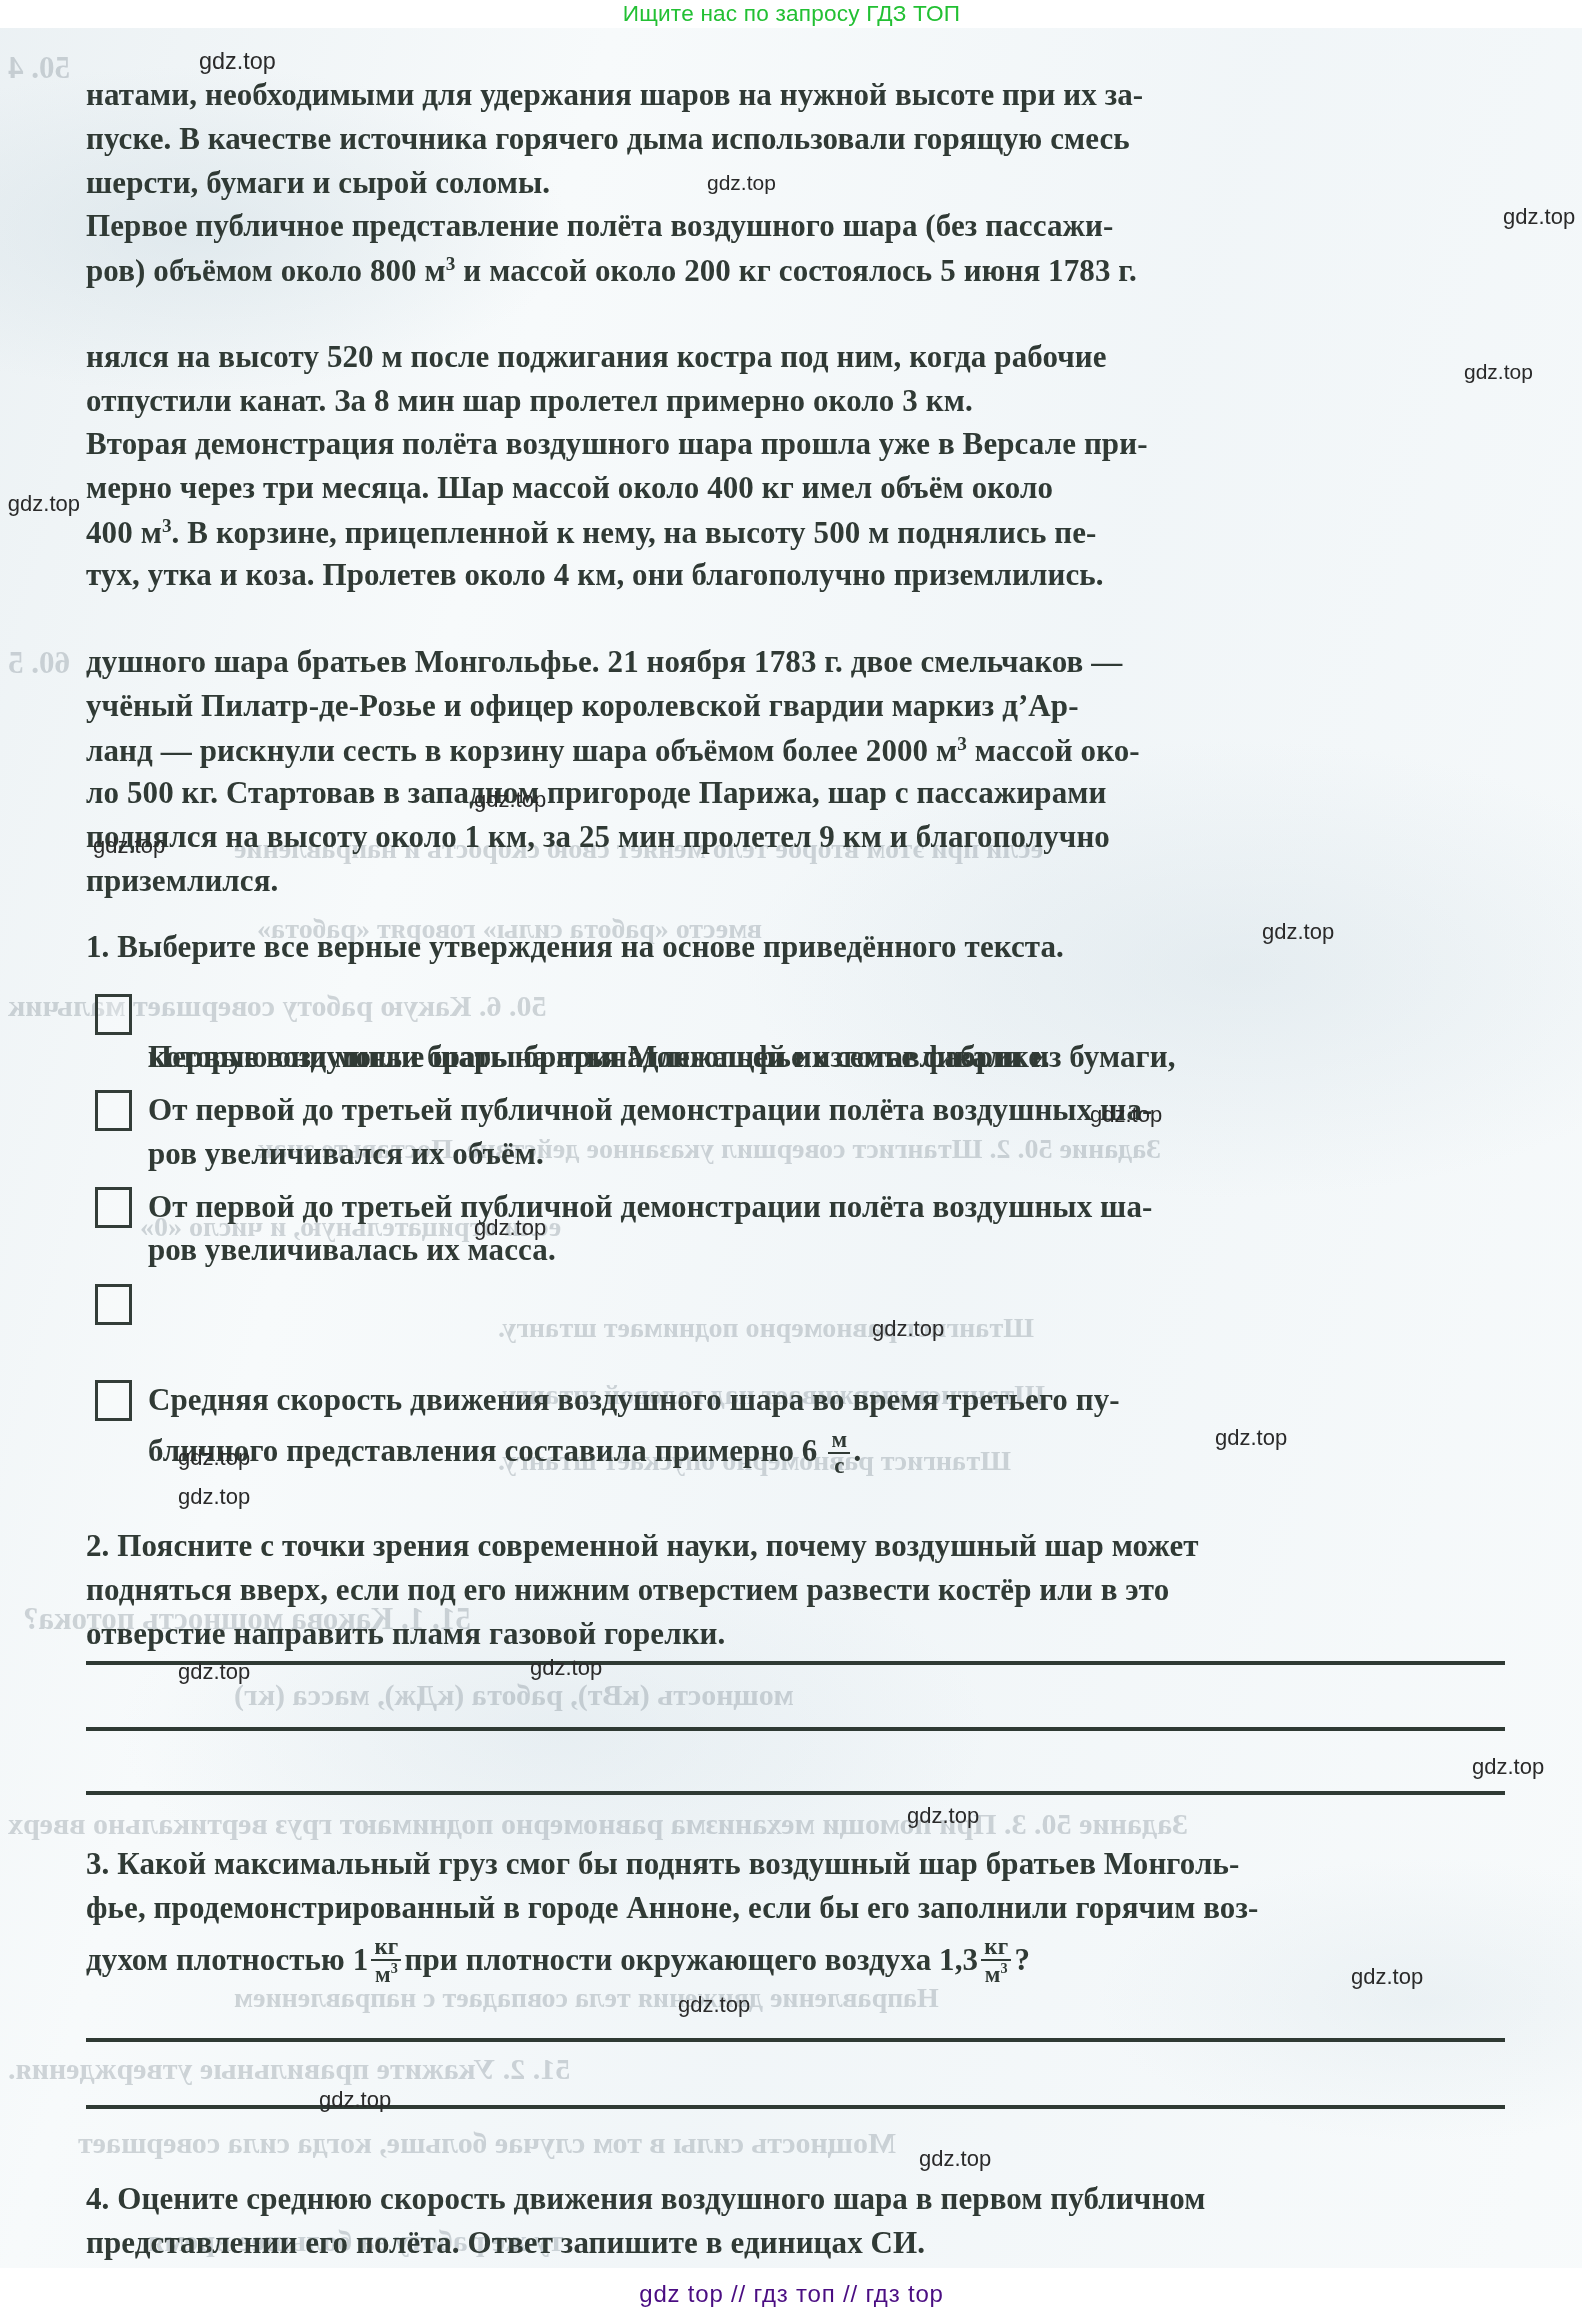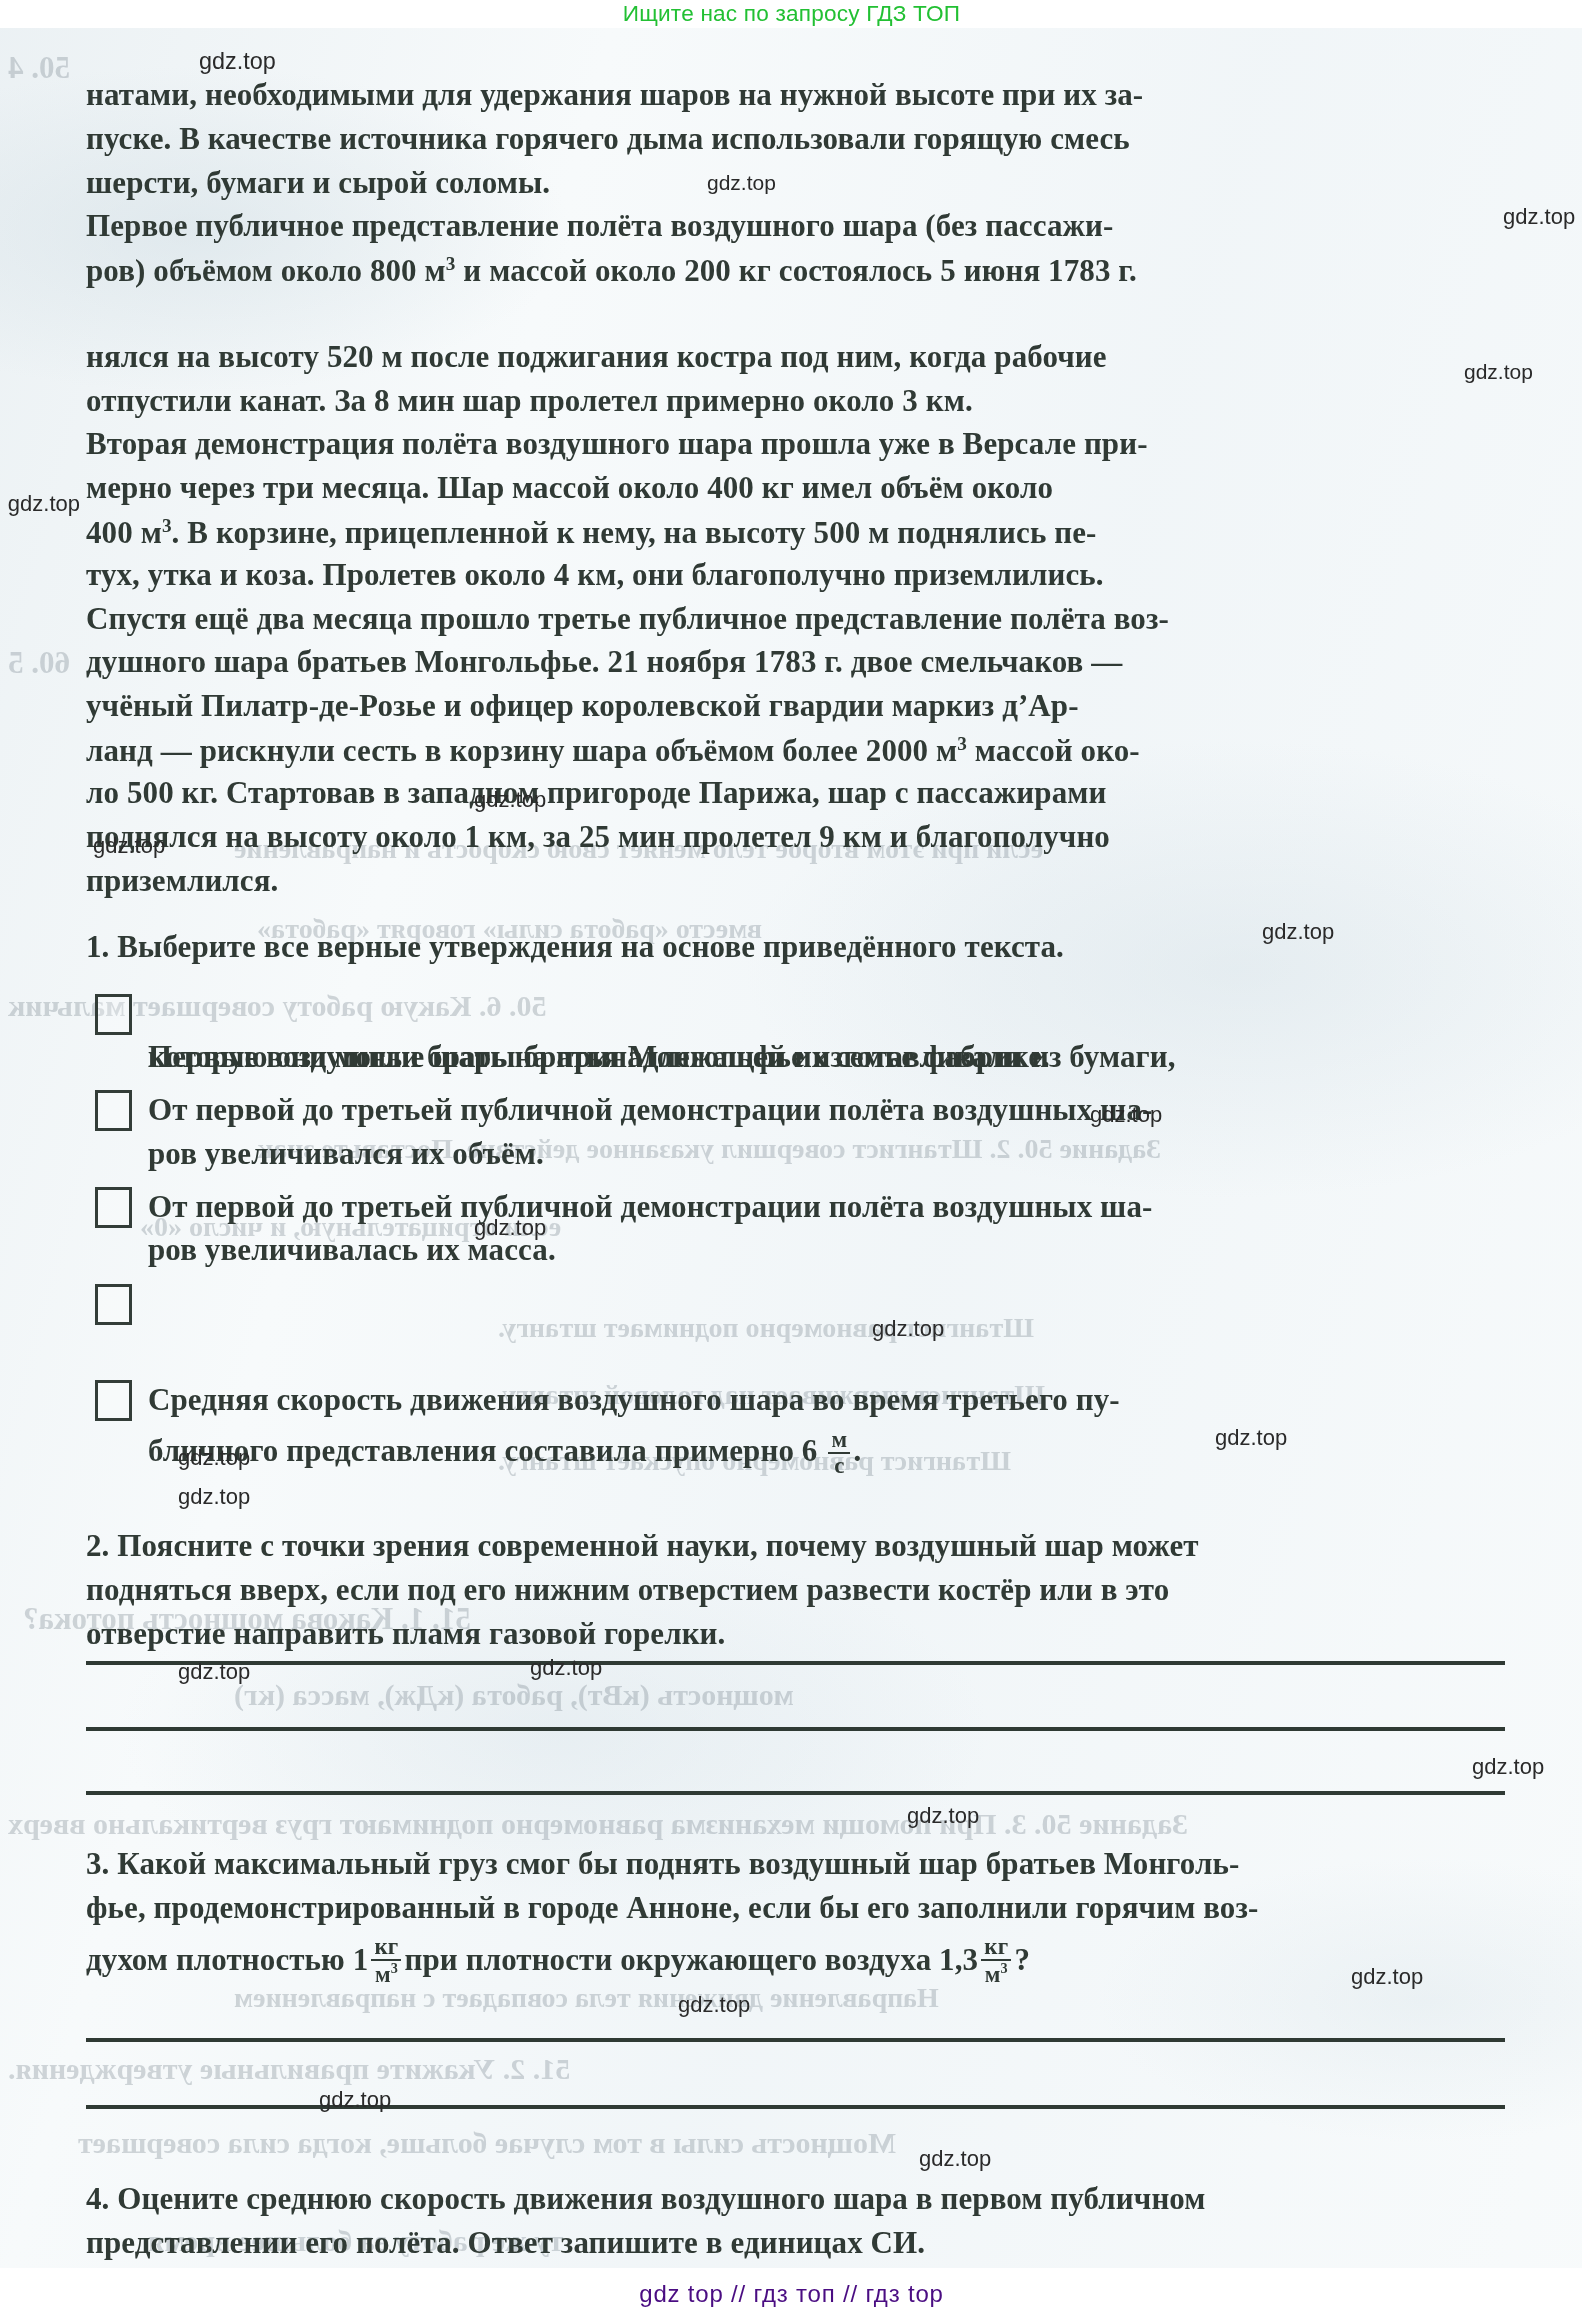--- a/index.html
+++ b/index.html
@@ -184,21 +184,20 @@
     <div class="para" style="left:86px; top:210px;">Первое публичное представление полёта воздушного шара (без пассажи-</div>
     <div class="para" style="left:86px; top:254px;"><span>ров) объёмом около 800 м</span><sup>3</sup><span> и массой около 200 кг состоялось 5 июня 1783 г.</span></div>
     <div class="para" style="left:86px; top:341px;">нялся на высоту 520 м после поджигания костра под ним, когда рабочие</div>
     <div class="para" style="left:86px; top:385px;">отпустили канат. За 8 мин шар пролетел примерно около 3 км.</div>
 
     <div class="para" style="left:86px; top:428px;">Вторая демонстрация полёта воздушного шара прошла уже в Версале при-</div>
     <div class="para" style="left:86px; top:472px;">мерно через три месяца. Шар массой около 400 кг имел объём около</div>
     <div class="para" style="left:86px; top:516px;"><span>400 м</span><sup>3</sup><span>. В корзине, прицепленной к нему, на высоту 500 м поднялись пе-</span></div>
     <div class="para" style="left:86px; top:559px;">тух, утка и коза. Пролетев около 4 км, они благополучно приземлились.</div>
 
-    <div class="para" style="left:86px; top:603px;">Спустя ещё два месяца прошло третье публичное представление полёта воз-</div>
     <div class="para" style="left:86px; top:646px;">душного шара братьев Монгольфье. 21 ноября 1783 г. двое смельчаков —</div>
     <div class="para" style="left:86px; top:690px;">учёный Пилатр-де-Розье и офицер королевской гвардии маркиз д’Ар-</div>
     <div class="para" style="left:86px; top:734px;"><span>ланд — рискнули сесть в корзину шара объёмом более 2000 м</span><sup>3</sup><span> массой око-</span></div>
     <div class="para" style="left:86px; top:777px;">ло 500 кг. Стартовав в западном пригороде Парижа, шар с пассажирами</div>
     <div class="para" style="left:86px; top:821px;">поднялся на высоту около 1 км, за 25 мин пролетел 9 км и благополучно</div>
     <div class="para" style="left:86px; top:865px;">приземлился.</div>
 
     <div class="para" style="left:86px; top:931px;">1. Выберите все верные утверждения на основе приведённого текста.</div>
 
     <div class="cbox" style="left:95px; top:994px;"></div>

